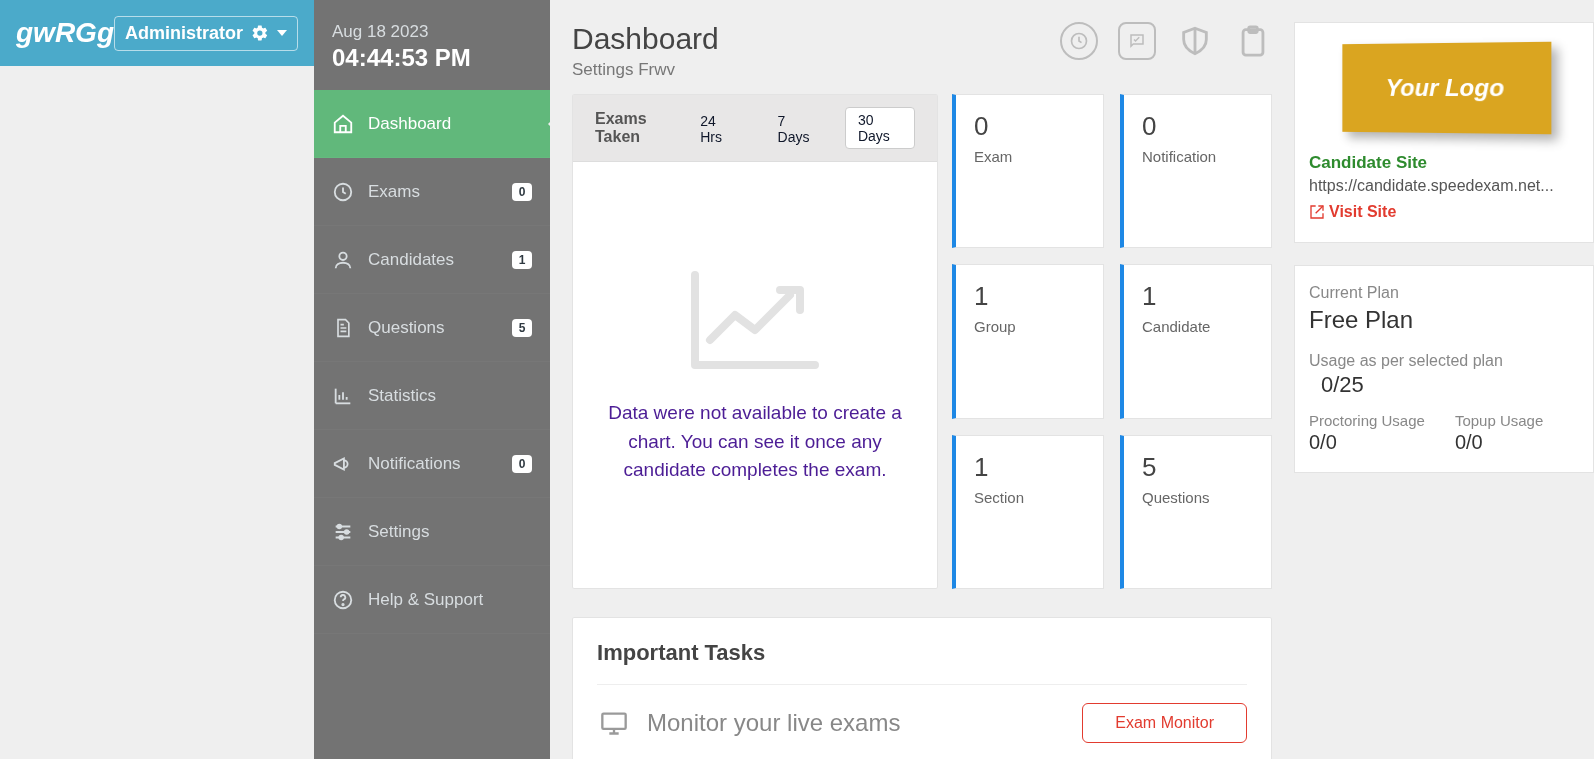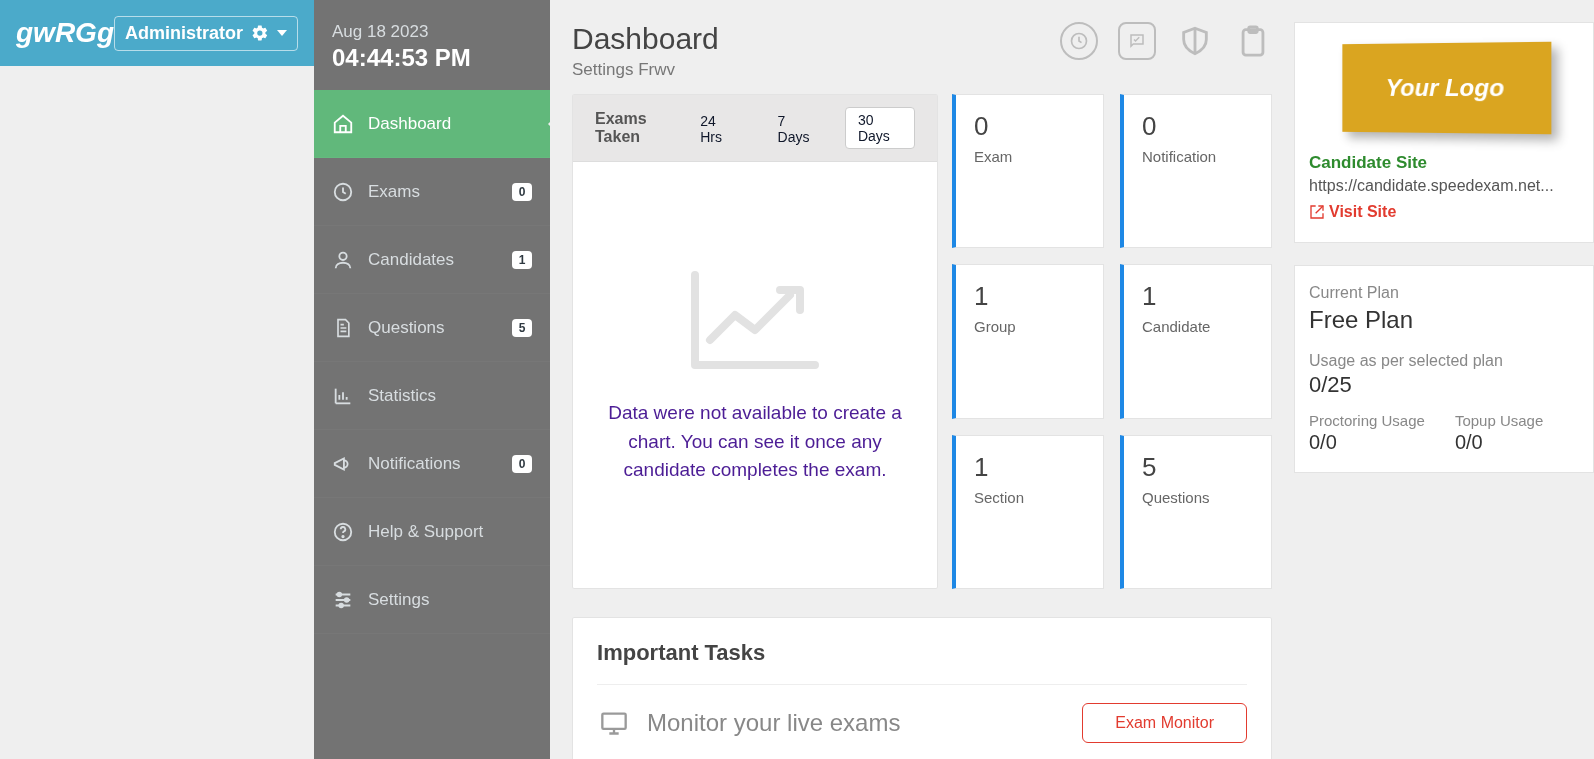--- a/index.html
+++ b/index.html
@@ -161,37 +161,37 @@
                 <path d="M3 11v2l10 5V6z"></path>
                 <path d="M13 8a4 4 0 0 1 0 8"></path>
               </svg>
             </span>
           <span class="label">Notifications</span>
           <span class="nav-badge">0</span>
         </div>
         <div class="nav-item">
           <span class="icon">
               <svg width="22" height="22" viewBox="0 0 24 24" fill="none" stroke="currentColor" stroke-width="2">
-                <circle cx="12" cy="12" r="9"></circle>
-                <path d="M9.5 9a2.5 2.5 0 1 1 3.5 2.3c-.8.4-1 1-1 1.7"></path>
-                <circle cx="12" cy="17" r="0.8" fill="currentColor"></circle>
-              </svg>
-            </span>
-          <span class="label">Help &amp; Support</span>
-        </div>
-        <div class="nav-item">
-          <span class="icon">
-              <svg width="22" height="22" viewBox="0 0 24 24" fill="none" stroke="currentColor" stroke-width="2">
                 <path d="M4 6h16M4 12h16M4 18h16"></path>
                 <circle cx="8" cy="6" r="2" fill="currentColor"></circle>
                 <circle cx="16" cy="12" r="2" fill="currentColor"></circle>
                 <circle cx="10" cy="18" r="2" fill="currentColor"></circle>
               </svg>
             </span>
           <span class="label">Settings</span>
+        </div>
+        <div class="nav-item">
+          <span class="icon">
+              <svg width="22" height="22" viewBox="0 0 24 24" fill="none" stroke="currentColor" stroke-width="2">
+                <circle cx="12" cy="12" r="9"></circle>
+                <path d="M9.5 9a2.5 2.5 0 1 1 3.5 2.3c-.8.4-1 1-1 1.7"></path>
+                <circle cx="12" cy="17" r="0.8" fill="currentColor"></circle>
+              </svg>
+            </span>
+          <span class="label">Help &amp; Support</span>
         </div>
       </div>
     </div>
 
     <div class="main">
 
       <div class="maincol">
 
         <div class="page-head">
           <div>
@@ -303,21 +303,21 @@
                 <path d="M21 14v7H3V3h7"></path>
               </svg>
             <span>Visit Site</span>
           </div>
         </div>
 
         <div class="planbox">
           <div class="plan-label">Current Plan</div>
           <div class="plan-name">Free Plan</div>
           <div class="plan-label">Usage as per selected plan</div>
-          <div class="plan-name" style="font-size:22px;margin:2px 0 14px">0/25</div>
+          <div class="plan-name" style="font-size:22px;margin:2px 12px 14px">0/25</div>
           <div class="usagegrid">
             <div class="ucol">
               <div class="ul">Proctoring Usage</div>
               <div class="uv">0/0</div>
             </div>
             <div class="ucol">
               <div class="ul">Topup Usage</div>
               <div class="uv">0/0</div>
             </div>
           </div>

